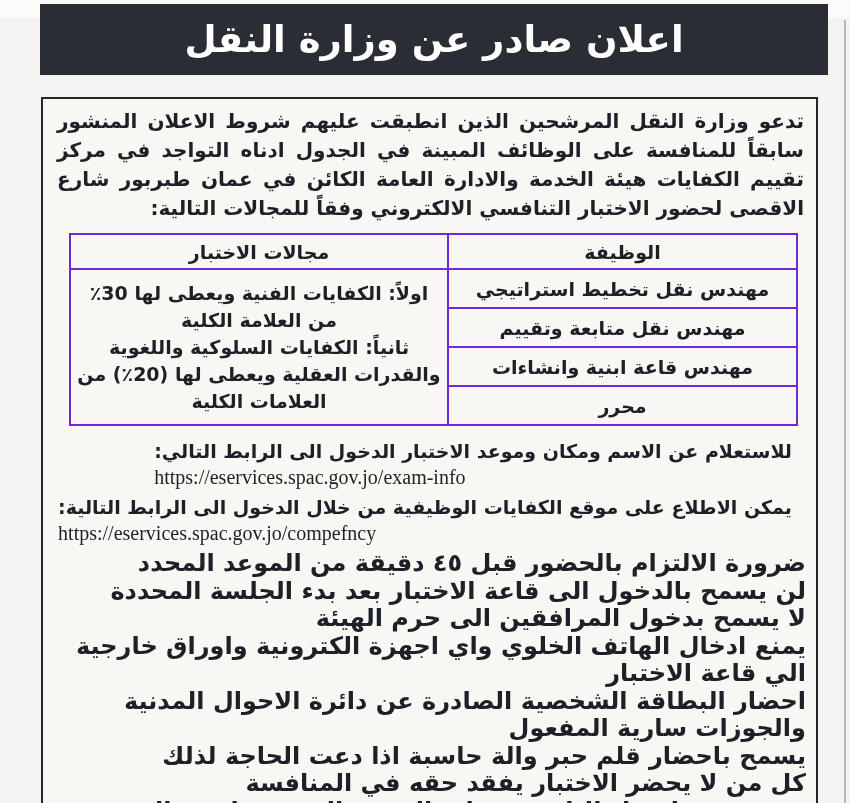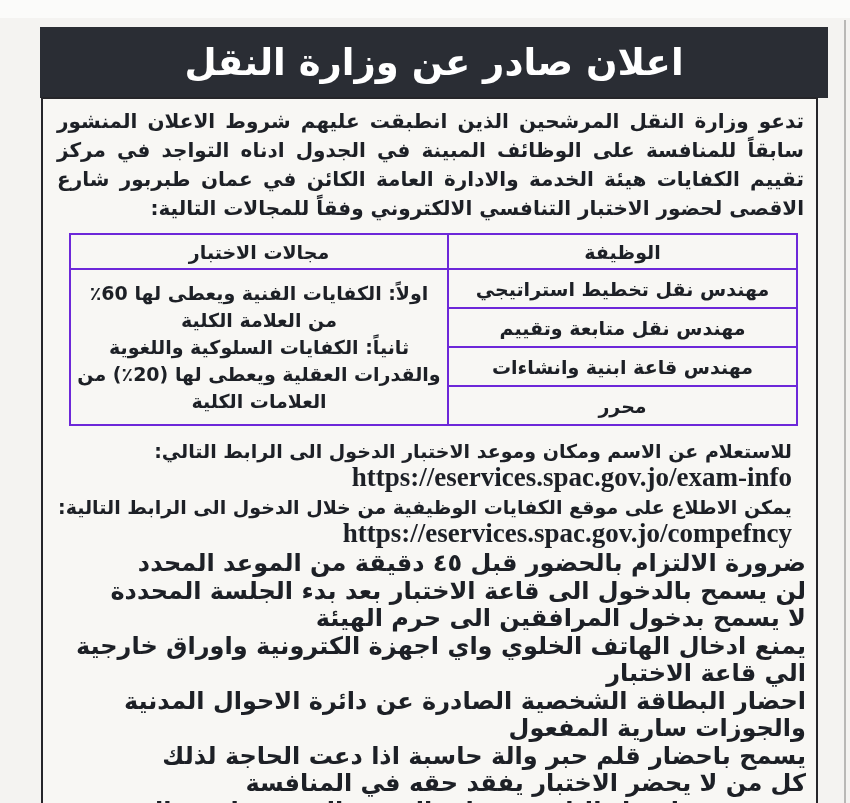--- a/index.html
+++ b/index.html
@@ -6,21 +6,21 @@
   body{
     width:850px;height:803px;position:relative;overflow:hidden;
     background:#f4f3f1;
     font-family:"DejaVu Sans",sans-serif;
     color:#1d2026;
   }
   .top-strip{position:absolute;top:0;left:0;width:850px;height:18px;background:#fbfbfa;}
   .edge-line{position:absolute;left:844px;top:20px;width:2px;height:783px;background:#b9b8b6;}
 
   .banner{
-    position:absolute;left:40px;top:27px;width:788px;height:71px;
+    position:absolute;left:40px;top:4px;width:788px;height:71px;
     background:#2a2d34;color:#ffffff;
     display:flex;align-items:center;justify-content:center;
     font-size:37px;font-weight:bold;letter-spacing:0.5px;
   }
 
   .doc{
     position:absolute;left:41px;top:97px;width:777px;height:740px;
     box-sizing:border-box;
     background:#f8f7f4;
     border:2px solid #26262a;
@@ -45,23 +45,23 @@
     padding:2px 6px;
   }
   table.positions th{font-size:19px;height:29px;}
   td.job-cell{font-size:19px;height:33px;width:48%;border-radius:17px;}
   td.exam-cell{font-size:19px;line-height:27px;width:52%;padding:6px 10px;}
   .exam-part{margin:0;}
 
   .link-block{width:fit-content;max-width:100%;margin:2px 16px 4px auto;}
   .link-label{font-size:19px;font-weight:bold;line-height:26px;}
   .link-url{
-    text-align:right;direction:ltr;
+    text-align:left;direction:ltr;
     font-family:"Liberation Serif",serif;
-    font-size:27px;font-weight:bold;line-height:26px;
+    font-size:20px;font-weight:normal;line-height:26px;
     margin-bottom:2px;
   }
 
   .notes-title{font-size:20px;font-weight:bold;line-height:28px;margin:6px 2px 0 0;}
   .note{font-size:24px;font-weight:bold;line-height:27.5px;margin:0 2px 0 0;}
 </style>
 </head>
 <body>
 
 <div class="top-strip"></div>
@@ -77,21 +77,21 @@
 
   <table class="positions">
     <tbody>
       <tr>
         <th>الوظيفة</th>
         <th>مجالات الاختبار</th>
       </tr>
       <tr>
         <td class="job-cell">مهندس نقل تخطيط استراتيجي</td>
         <td class="exam-cell" rowspan="4">
-          <div class="exam-part">اولاً: الكفايات الفنية ويعطى لها 60٪ من العلامة الكلية</div>
+          <div class="exam-part">اولاً: الكفايات الفنية ويعطى لها 30٪ من العلامة الكلية</div>
           <div class="exam-part">ثانياً: الكفايات السلوكية واللغوية والقدرات العقلية ويعطى لها (20٪) من العلامات الكلية</div>
         </td>
       </tr>
       <tr>
         <td class="job-cell">مهندس نقل متابعة وتقييم</td>
       </tr>
       <tr>
         <td class="job-cell">مهندس قاعة ابنية وانشاءات</td>
       </tr>
       <tr>

